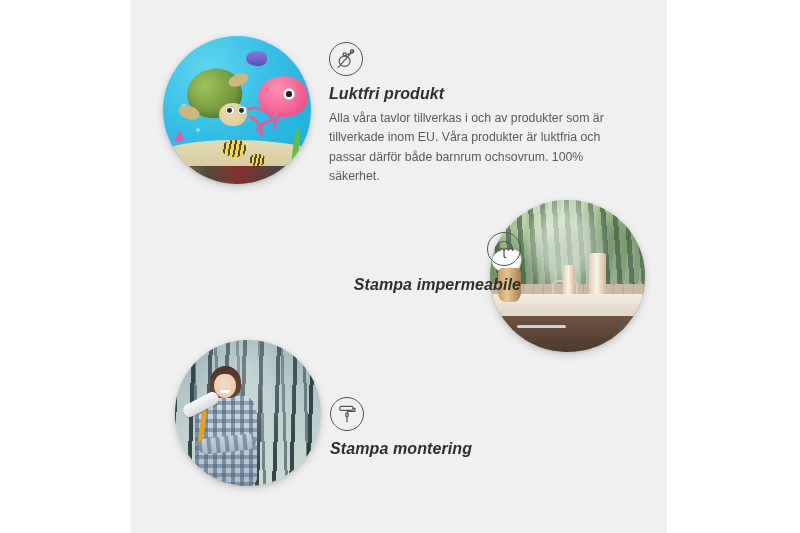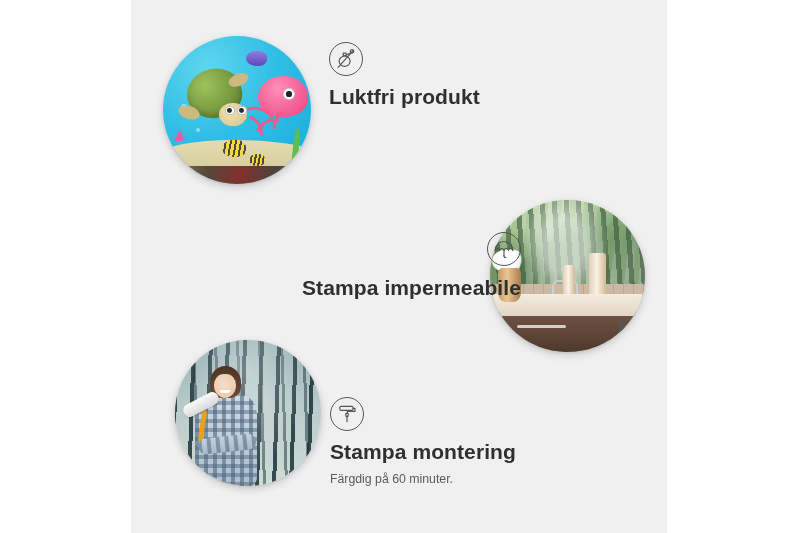--- a/index.html
+++ b/index.html
@@ -253,26 +253,27 @@
   .feature { position: absolute; }
   .ficon {
     width: 34px; height: 34px;
     border: 1.6px solid #555;
     border-radius: 50%;
     display: flex; align-items: center; justify-content: center;
     box-sizing: border-box;
   }
   .ficon svg { display:block; }
   .ftitle {
-    font-size: 21px;
+    font-size: 16px;
     font-weight: bold;
     color: #2f2f2f;
     letter-spacing: .1px;
     margin: 9px 0 6px 0;
     white-space: nowrap;
+    font-style: italic;
   }
   .fbody {
     font-size: 12.3px;
     line-height: 1.58;
     color: #5a5a5a;
   }
 
   
   .feat-odour { left: 198px; top: 42px; width: 289px; }
   .feat-odour .fbody { width: 284px; }
@@ -350,20 +351,21 @@
       <div class="ficon">
         <svg width="22" height="22" viewBox="0 0 24 24" fill="none" stroke="#555" stroke-width="1.3" stroke-linecap="round" stroke-linejoin="round">
           <ellipse cx="10.5" cy="14.5" rx="6" ry="5.6"></ellipse>
           <path d="M9 5.6h3.2v2.6H9z"></path>
           <path d="M13.2 7.2c2.4-.4 4.2-1.4 4.6-2.8"></path>
           <circle cx="18.6" cy="3.6" r="1.9"></circle>
           <path d="M3.4 21.2L19.6 3.1"></path>
         </svg>
       </div>
       <div class="ftitle">Luktfri produkt</div>
+      <div class="fbody">Alla våra tavlor tillverkas i och av produkter som är tillverkade inom EU. Våra produkter är luktfria och passar därför både barnrum ochsovrum. 100% säkerhet.</div>
     </div>
 
     <div class="feature feat-water">
       <div class="ficon">
         <svg width="22" height="22" viewBox="0 0 24 24" fill="none" stroke="#555" stroke-width="1.3" stroke-linecap="round" stroke-linejoin="round">
           <path d="M2.4 13.4a9.6 9.6 0 0 1 19.2 0"></path>
           <path d="M2.4 13.4c1.6-2.6 3.2-2.6 4.8 0 1.6-2.6 3.2-2.6 4.8 0 1.6-2.6 3.2-2.6 4.8 0 1.6-2.6 3.2-2.6 4.8 0"></path>
           <path d="M12 13.4v6.2"></path>
           <path d="M12 19.6c0 1.1.9 1.9 2 1.9"></path>
         </svg>
@@ -374,17 +376,16 @@
     <div class="feature feat-mount">
       <div class="ficon">
         <svg width="22" height="22" viewBox="0 0 24 24" fill="none" stroke="#555" stroke-width="1.3" stroke-linecap="round" stroke-linejoin="round">
           <rect x="4.2" y="3.6" width="14.4" height="4.4" rx="1.2"></rect>
           <path d="M18.6 5.8h2.1v3.4h-8.3v2.2"></path>
           <rect x="10.7" y="11.4" width="2.6" height="3.2" rx=".6"></rect>
           <path d="M12 14.6v5.8"></path>
         </svg>
       </div>
       <div class="ftitle">Stampa montering</div>
-      <div class="fbody">Färgdig på 60 minuter.</div>
     </div>
 
   </div>
 </div>
 
 </body></html>

